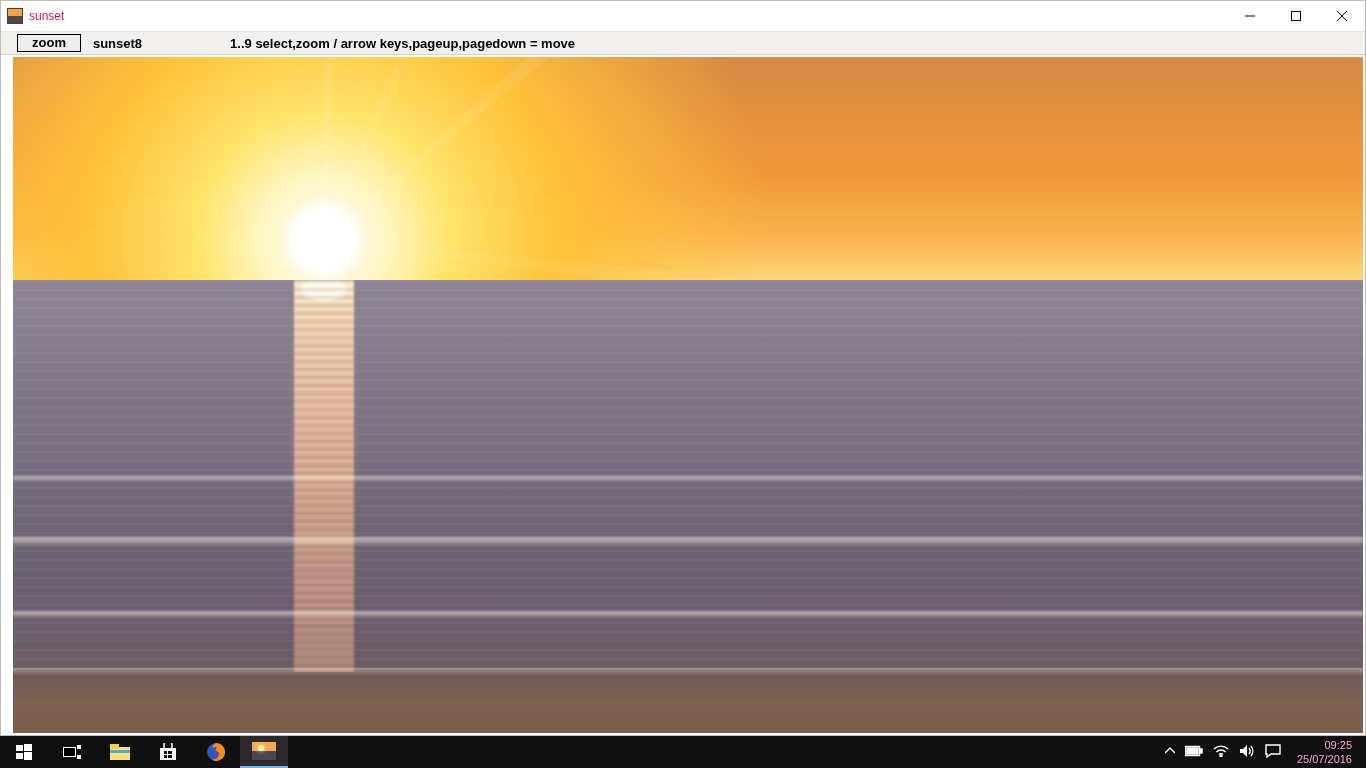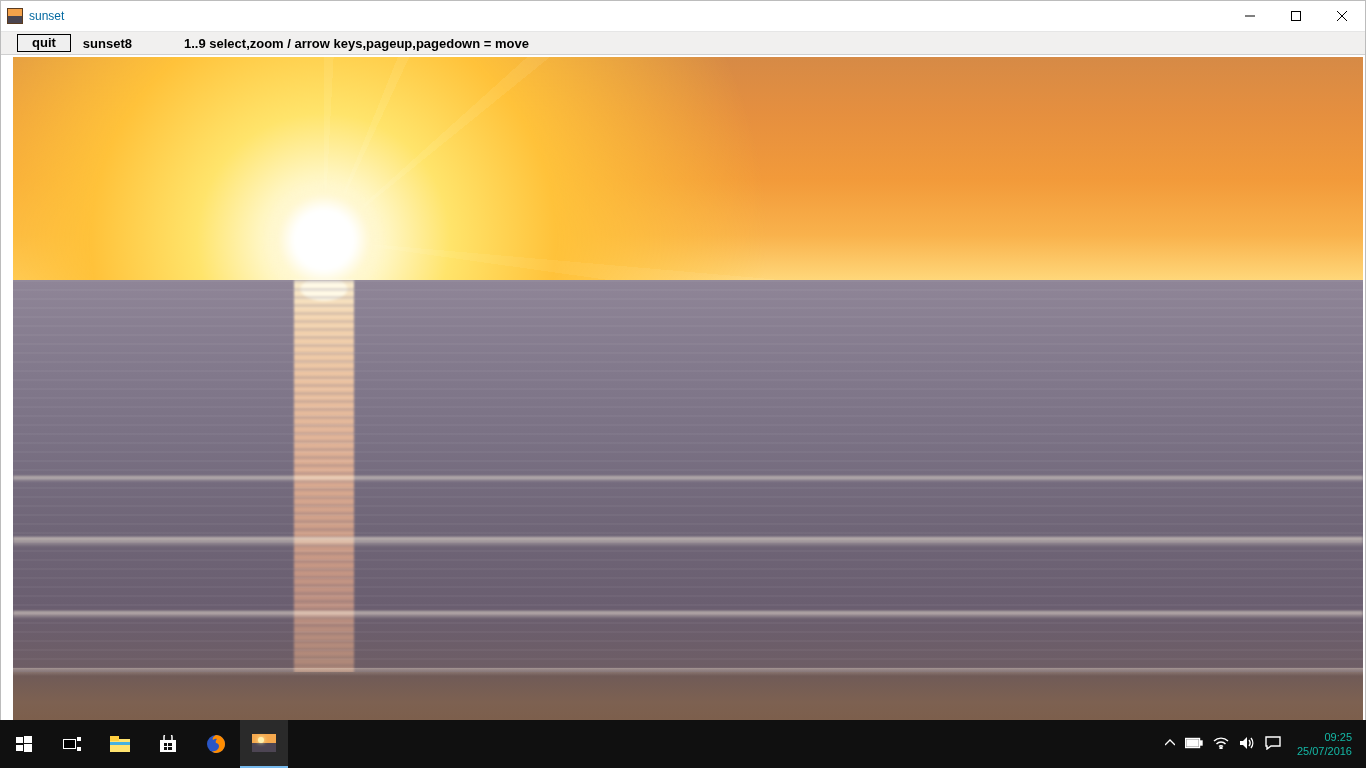--- a/index.html
+++ b/index.html
@@ -4,30 +4,30 @@
 <style>
   * { box-sizing: border-box; margin: 0; padding: 0; }
   html, body { width: 1366px; height: 768px; overflow: hidden; font-family: "Segoe UI", Tahoma, sans-serif; background: #fff; }
 
   
   .app-window { position: absolute; left: 0; top: 0; width: 1366px; height: 736px; background: #fff; border: 1px solid #bcbcbc; }
 
   
   .titlebar { height: 30px; display: flex; align-items: center; background: #fff; }
   .titlebar .icon { width: 16px; height: 16px; margin: 0 6px; background: linear-gradient(#f4a24a 0 50%, #4a4550 50% 100%); border: 1px solid #5a3b20; display: inline-block; }
-  .titlebar .title { font-size: 12px; color: #0369a1; flex: 1; }
+  .titlebar .title { font-size: 12px; color: #be185d; flex: 1; }
   .win-controls { display: flex; height: 100%; }
   .win-btn { width: 46px; height: 100%; display: flex; align-items: center; justify-content: center; }
   .win-btn svg { stroke: #000; stroke-width: 1; fill: none; }
 
   
   .toolbar { height: 24px; display: flex; align-items: center; gap: 12px; padding-left: 16px; font-family: Tahoma, sans-serif; font-size: 13px; font-weight: bold; background: #f1f0ef; border-top: 1px solid #e6e6e6; border-bottom: 1px solid #d0d0d0; }
   .quit-btn { font-family: Tahoma, sans-serif; font-size: 13px; font-weight: bold; padding: 0 14px; height: 18px; line-height: 16px; background: #efefef; border: 1px solid #000; cursor: pointer; }
   .toolbar .label { color: #000; text-align: right; }
-  .toolbar .help { color: #000; }
+  .toolbar .help { color: #000; margin-left: 36px; }
 
   
   .canvas-wrap { position: absolute; left: 12px; top: 56px; right: 2px; bottom: 2px; background: #000; overflow: hidden; }
   .photo { position: absolute; inset: 0; }
 
   
   .sky {
     position: absolute; left: 0; top: 0; right: 0; height: 33%;
     background:
       radial-gradient(circle at 23% 82%, #fffef0 0%, #fff6c2 6%, #ffe46b 12%, #ffc23a 22%, rgba(255,160,50,0) 42%),
@@ -66,21 +66,21 @@
     filter: blur(1px);
     mix-blend-mode: screen;
   }
   .reflection::before{ content:""; position:absolute; inset:0; background: repeating-linear-gradient(to bottom, rgba(0,0,0,0.25) 0 3px, transparent 3px 8px);}
 
   
   .beach { position:absolute; left:0; right:0; bottom:0; height:9%; background: linear-gradient(#6e5a58 0%, #7d6151 50%, #7c5d48 100%); }
   .beach::before{content:"";position:absolute;left:0;right:0;top:-4px;height:8px;background:linear-gradient(rgba(255,240,220,.35),transparent);}
 
   
-  .taskbar { position: absolute; left: 0; right: 0; bottom: 0; height: 48px; background: #101010; color: #14b8a6; display: flex; align-items: center; font-size: 12px; }
+  .taskbar { position: absolute; left: 0; right: 0; bottom: 0; height: 32px; background: #101010; color: #f9a8d4; display: flex; align-items: center; font-size: 12px; }
   .tb-left { display: flex; align-items: center; height: 100%; }
   .tb-btn { width: 48px; height: 100%; display: flex; align-items: center; justify-content: center; }
   .tb-btn.active { background: #2a2a2a; border-bottom: 2px solid #76b9ed; }
   .tb-spacer { flex: 1; }
   .tray { display: flex; align-items: center; height: 100%; gap: 10px; padding: 0 4px 0 8px; }
   .tray svg { stroke: #fff; fill: none; stroke-width: 1.4; }
   .clock { text-align: right; line-height: 14px; padding: 0 10px 0 6px; font-size: 11px; }
 
   
   .thumb-sunset { width:24px; height:18px; background: linear-gradient(#f5a94e 0 50%, #4d4553 50% 100%); position:relative;}
@@ -108,21 +108,21 @@
       <div class="win-btn">
         <svg width="10" height="10">
             <line x1="0" y1="0" x2="10" y2="10"></line>
             <line x1="10" y1="0" x2="0" y2="10"></line>
           </svg>
       </div>
     </div>
   </div>
 
   <div class="toolbar">
-    <button class="quit-btn">quit</button>
+    <button class="quit-btn">zoom</button>
     <span class="label">sunset8</span>
     <span style="width:28px"></span>
     <span class="help">1..9 select,zoom / arrow keys,pageup,pagedown = move</span>
   </div>
 
   <div class="canvas-wrap">
     <div class="photo">
       <div class="sky"></div>
       <div class="sun-rays"></div>
       <div class="sun-core"></div>

